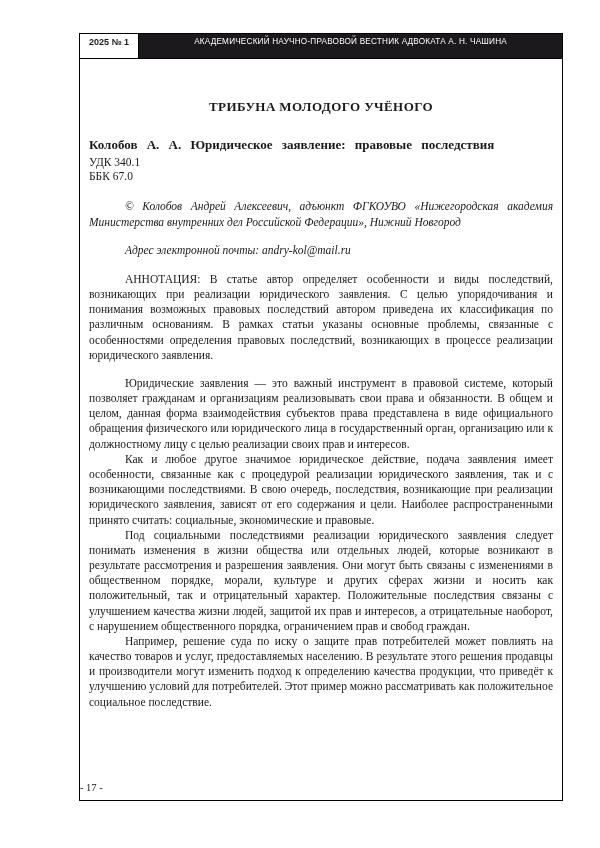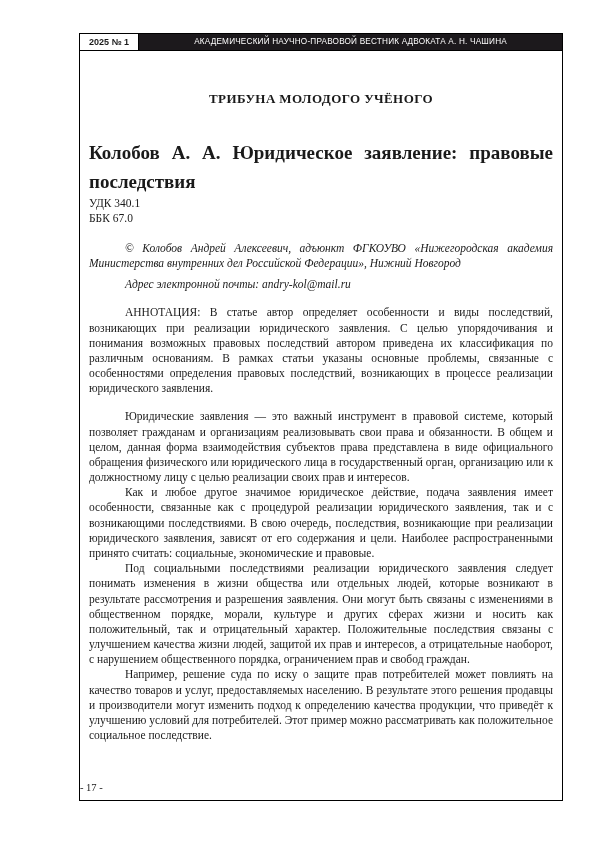--- a/index.html
+++ b/index.html
@@ -18,21 +18,21 @@
     position: absolute;
     left: 79px; top: 33px;
     width: 484px; height: 768px;
     border: 1px solid #000;
     background: #fff;
   }
   .header-row {
     display: flex;
     align-items: stretch;
     border-bottom: 1px solid #000;
-    height: 17px;
+    height: 25px;
   }
   .issue-box {
     background: #fff;
     border-right: 1px solid #000;
     font-weight: bold;
     font-size: 9px;
     line-height: 16px;
     padding: 0 9px;
     white-space: nowrap;
     font-family: "Liberation Sans", sans-serif;
@@ -54,42 +54,42 @@
     padding: 0 9px;
   }
   .section-title {
     margin-top: 40px;
     text-align: center;
     font-weight: bold;
     font-size: 13px;
     letter-spacing: 0.4px;
   }
   .article-title {
-    margin-top: 32px;
+    margin-top: 20px;
     font-weight: bold;
-    font-size: 19px;
+    font-size: 13px;
     line-height: 1.5;
     text-align: justify;
     word-spacing: 6px;
   }
   .udk-line, .bbk-line {
     font-size: 11.5px;
     line-height: 1.3;
   }
   .udk-line { }
   .copyright {
     margin-top: 15px;
     font-style: italic;
     font-size: 11.5px;
     line-height: 1.35;
     text-align: justify;
     text-indent: 36px;
   }
   .email-line {
-    margin-top: 5px;
+    margin-top: 13px;
     font-style: italic;
     font-size: 11.5px;
     line-height: 1.35;
     text-indent: 36px;
   }
   .para {
     font-size: 11.5px;
     line-height: 1.32;
     text-align: justify;
     text-indent: 36px;

